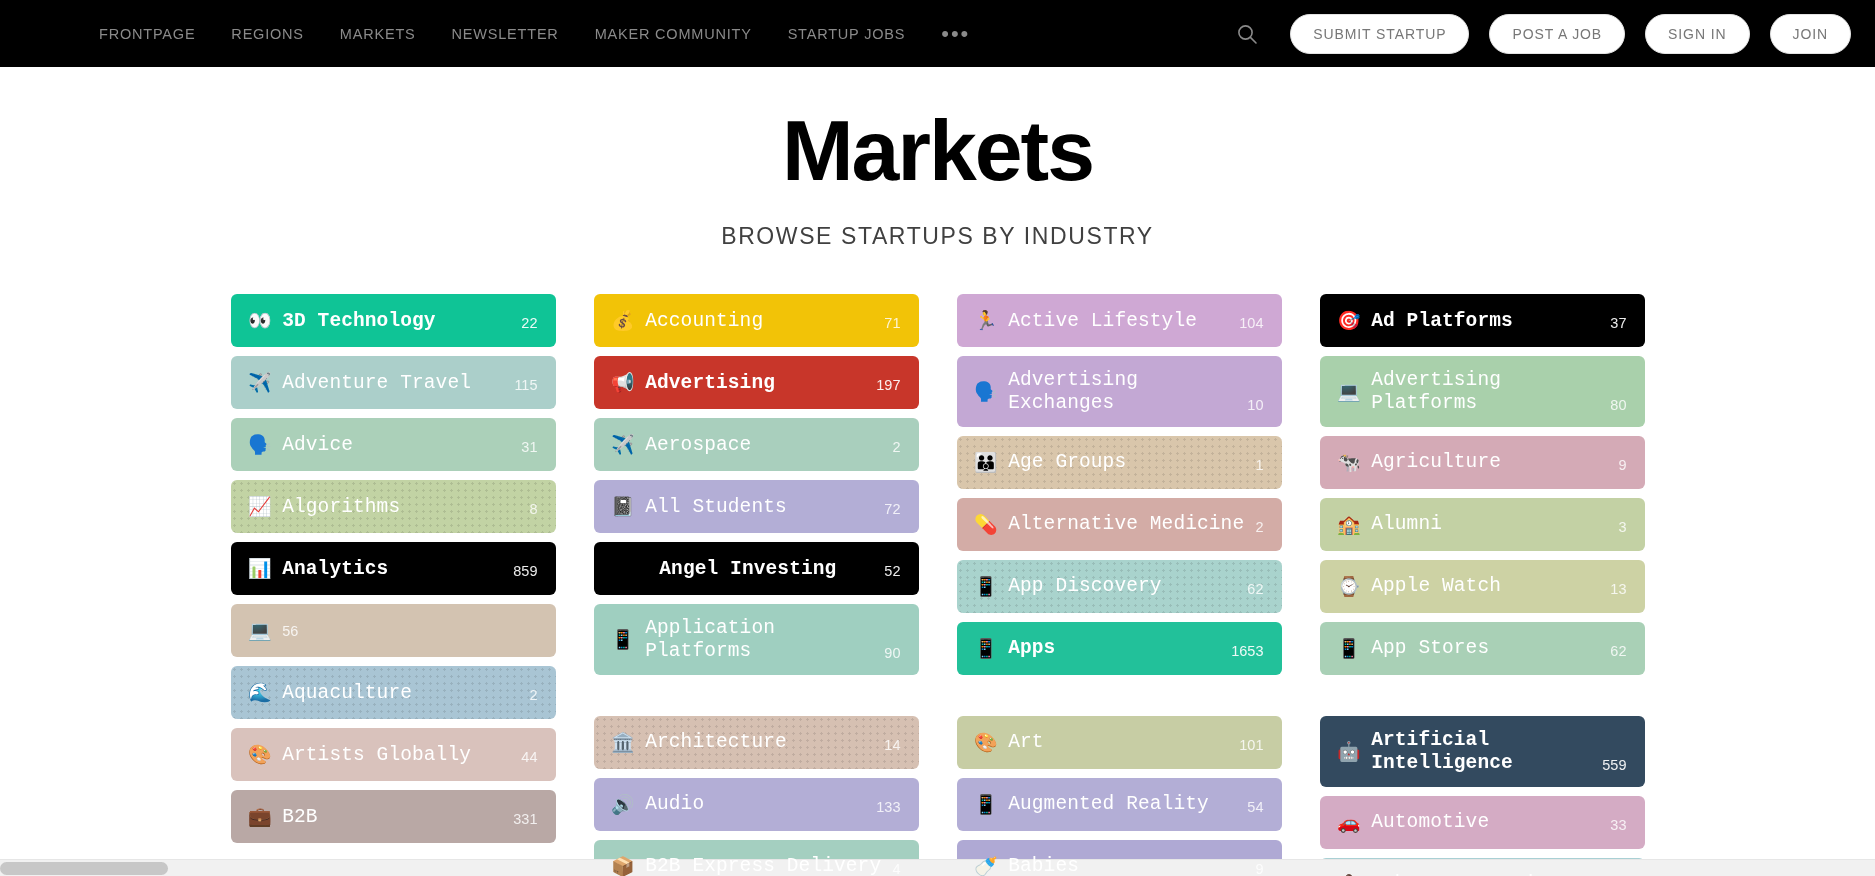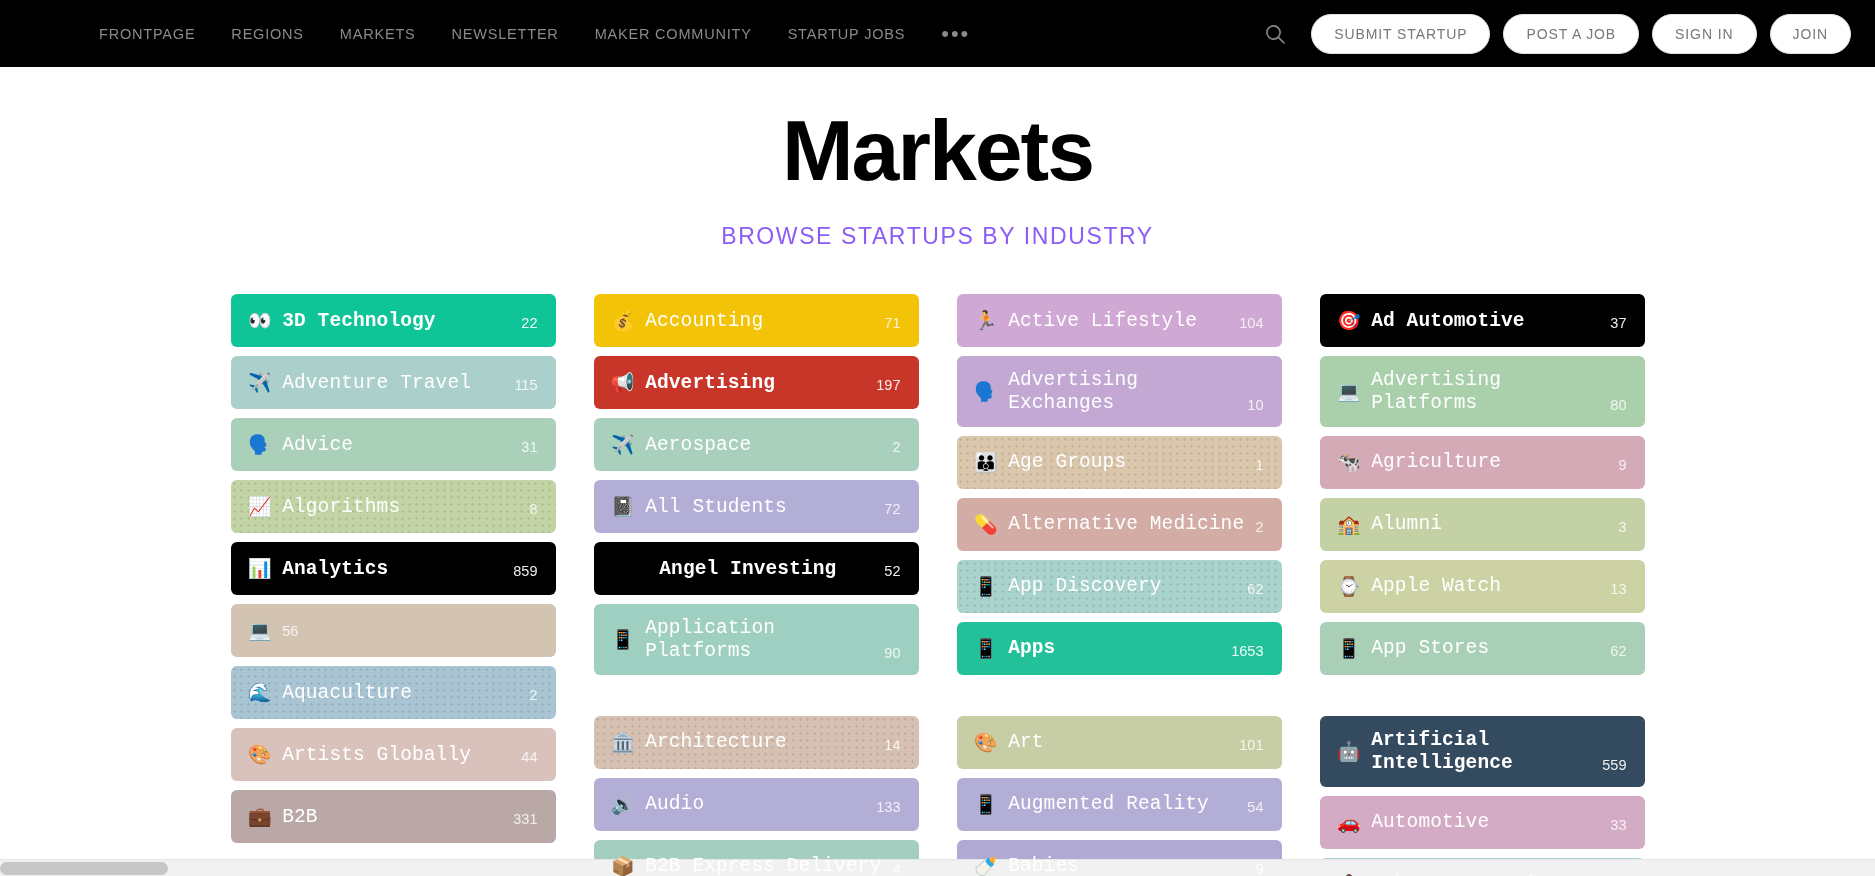--- a/index.html
+++ b/index.html
@@ -62,21 +62,21 @@
     color: #8a8a8a;
     padding: 0 18px;
     line-height: 0.6;
     cursor: pointer;
     letter-spacing: 2px;
   }
 
   .header-right {
     display: flex;
     align-items: center;
-    gap: 13px;
+    gap: 20px;
     flex: 0 0 auto;
   }
 
   .search-btn {
     width: 34px; height: 34px;
     display: flex; align-items: center; justify-content: center;
     cursor: pointer;
     background: none; border: none;
     margin-right: 6px;
   }
@@ -103,21 +103,21 @@
     font-weight: 700;
     color: #000;
     letter-spacing: -2px;
     margin-top: 38px;
     line-height: 1.05;
   }
   .page-subtitle {
     text-align: center;
     font-size: 23px;
     letter-spacing: 1.6px;
-    color: #8b5cf6;
+    color: #404040;
     margin-top: 28px;
     font-weight: 400;
   }
 
   
   .grid {
     display: flex;
     justify-content: center;
     gap: 38px;
     margin-top: 44px;
@@ -440,21 +440,21 @@
           <span class="card-emoji">🍼</span>
           <span class="card-label">Babies</span>
           <span class="card-count">9</span>
         </div>
       </div>
     </div>
     <div class="col">
       <div class="card bold" style="background: rgb(0, 0, 0);">
         <div class="card-inner">
           <span class="card-emoji">🎯</span>
-          <span class="card-label">Ad Automotive</span>
+          <span class="card-label">Ad Platforms</span>
           <span class="card-count">37</span>
         </div>
       </div>
       <div class="card" style="background: rgb(169, 208, 171);">
         <div class="card-inner">
           <span class="card-emoji">💻</span>
           <span class="card-label">Advertising Platforms</span>
           <span class="card-count">80</span>
         </div>
       </div>

